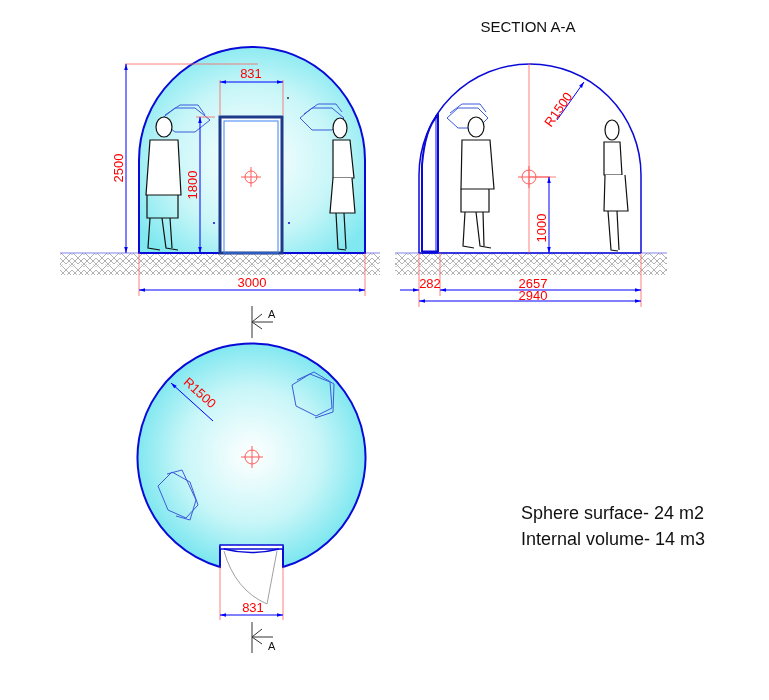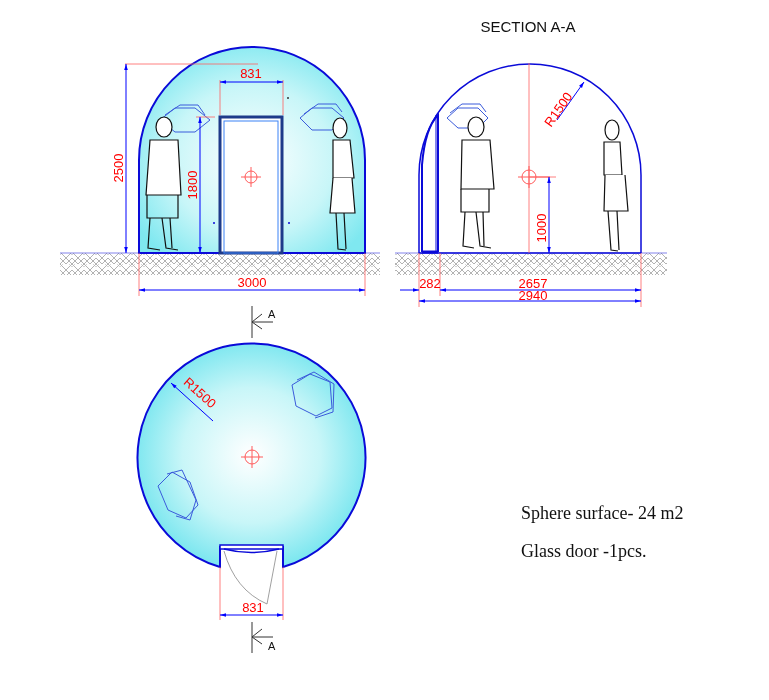--- a/index.html
+++ b/index.html
@@ -3,21 +3,21 @@
 <meta charset="utf-8">
 <style>
   html, body { margin: 0; padding: 0; background: #ffffff; }
   body { width: 769px; height: 700px; position: relative; overflow: hidden;
          font-family: "Liberation Sans", sans-serif; }
   svg.drawing { position: absolute; left: 0; top: 0; }
   .dim-text { font-family: "Liberation Sans", sans-serif; font-size: 13px; fill: #ff0000; }
   .title-text { font-family: "Liberation Sans", sans-serif; font-size: 15px; fill: #111111; }
   .sec-letter { font-family: "Liberation Sans", sans-serif; font-size: 11px; fill: #111111; }
   .specs { position: absolute; left: 521px; top: 500px; color: #111111;
-           font-family: Liberation Serif, serif; font-size: 18px; line-height: 26px; }
+           font-family: Liberation Sans, sans-serif; font-size: 18px; line-height: 26px; }
   .specs .gap { height: 12px; }
 </style>
 </head>
 <body>
 
 <svg class="drawing" width="769" height="700" viewBox="0 0 769 700" xmlns="http://www.w3.org/2000/svg">
   <defs>
     <radialGradient id="domeGrad" cx="50%" cy="55%" r="60%">
       <stop offset="0%" stop-color="#ffffff"></stop>
       <stop offset="60%" stop-color="#c8f6f8"></stop>
@@ -200,15 +200,15 @@
       <line x1="252" y1="637" x2="273" y2="637"></line>
       <line x1="252" y1="637" x2="262" y2="629"></line>
       <line x1="252" y1="637" x2="262" y2="644"></line>
     </g>
     <text class="sec-letter" x="268" y="650">A</text>
   </g>
 </svg>
 
 <div class="specs">
   <div>Sphere surface- 24 m2</div>
+  <div>Internal volume- 14 m3</div>
   <div class="gap"></div>
-  <div>Glass door -1pcs.</div>
 </div>
 
 </body></html>

